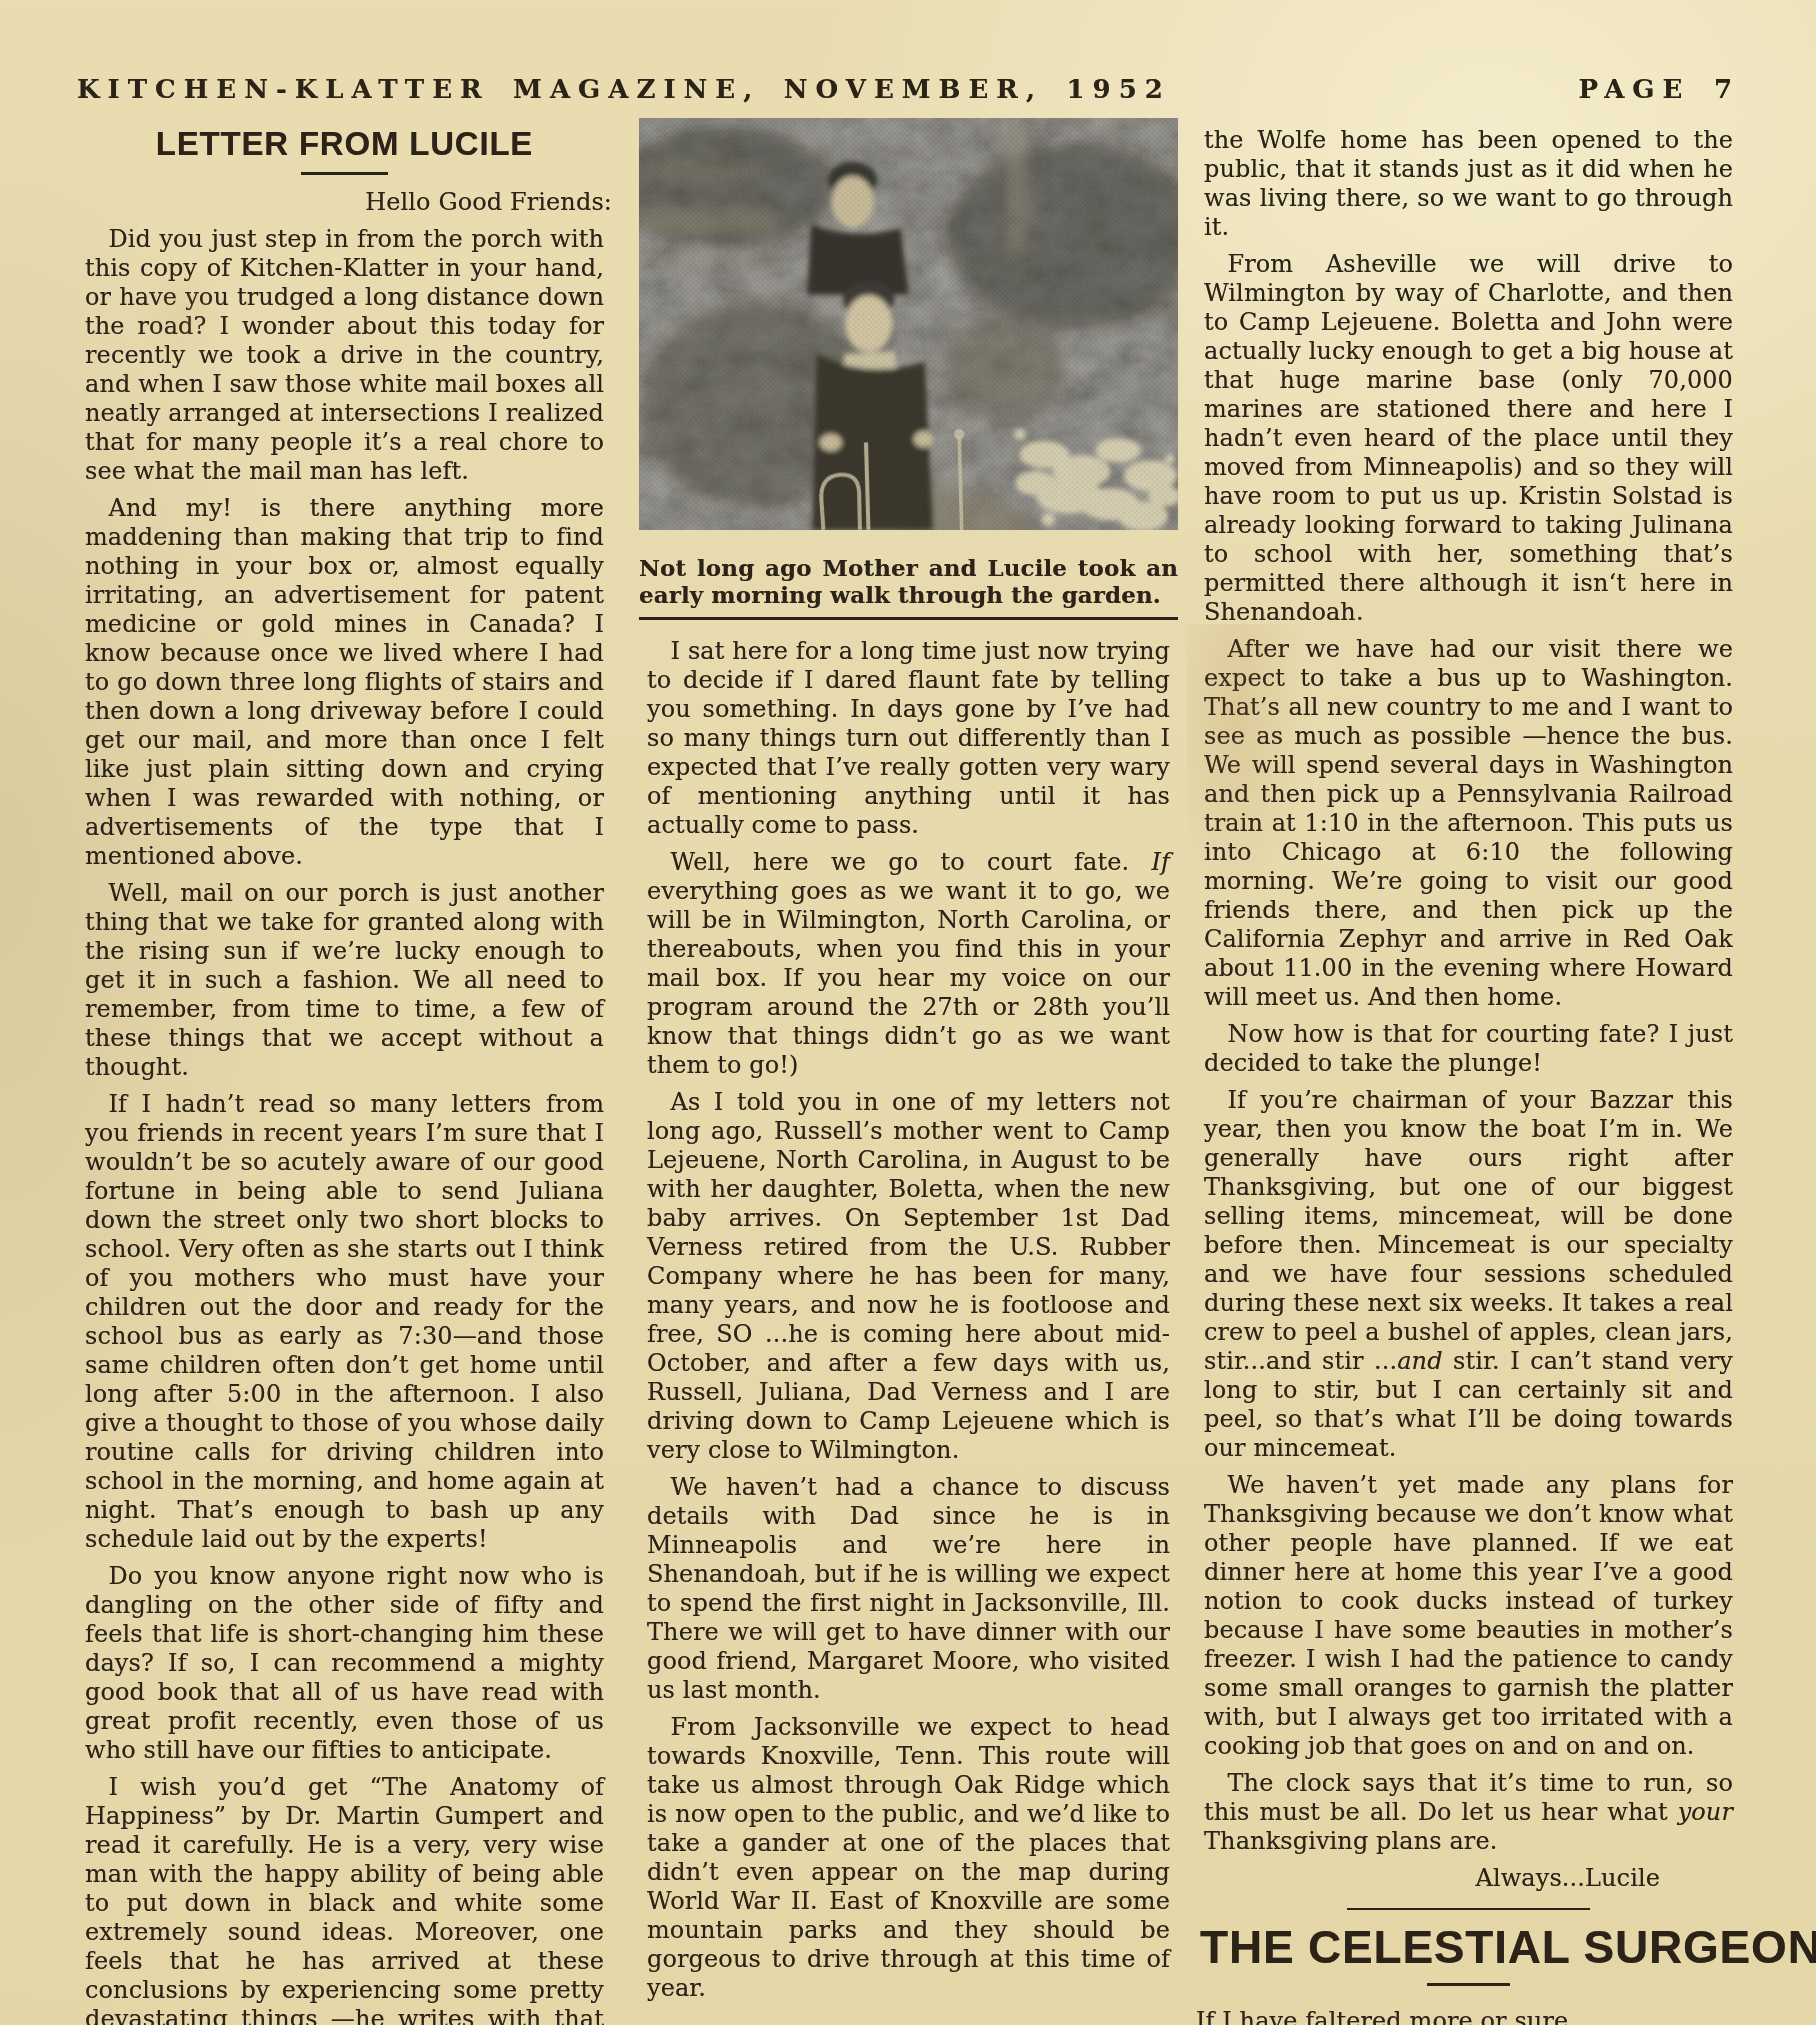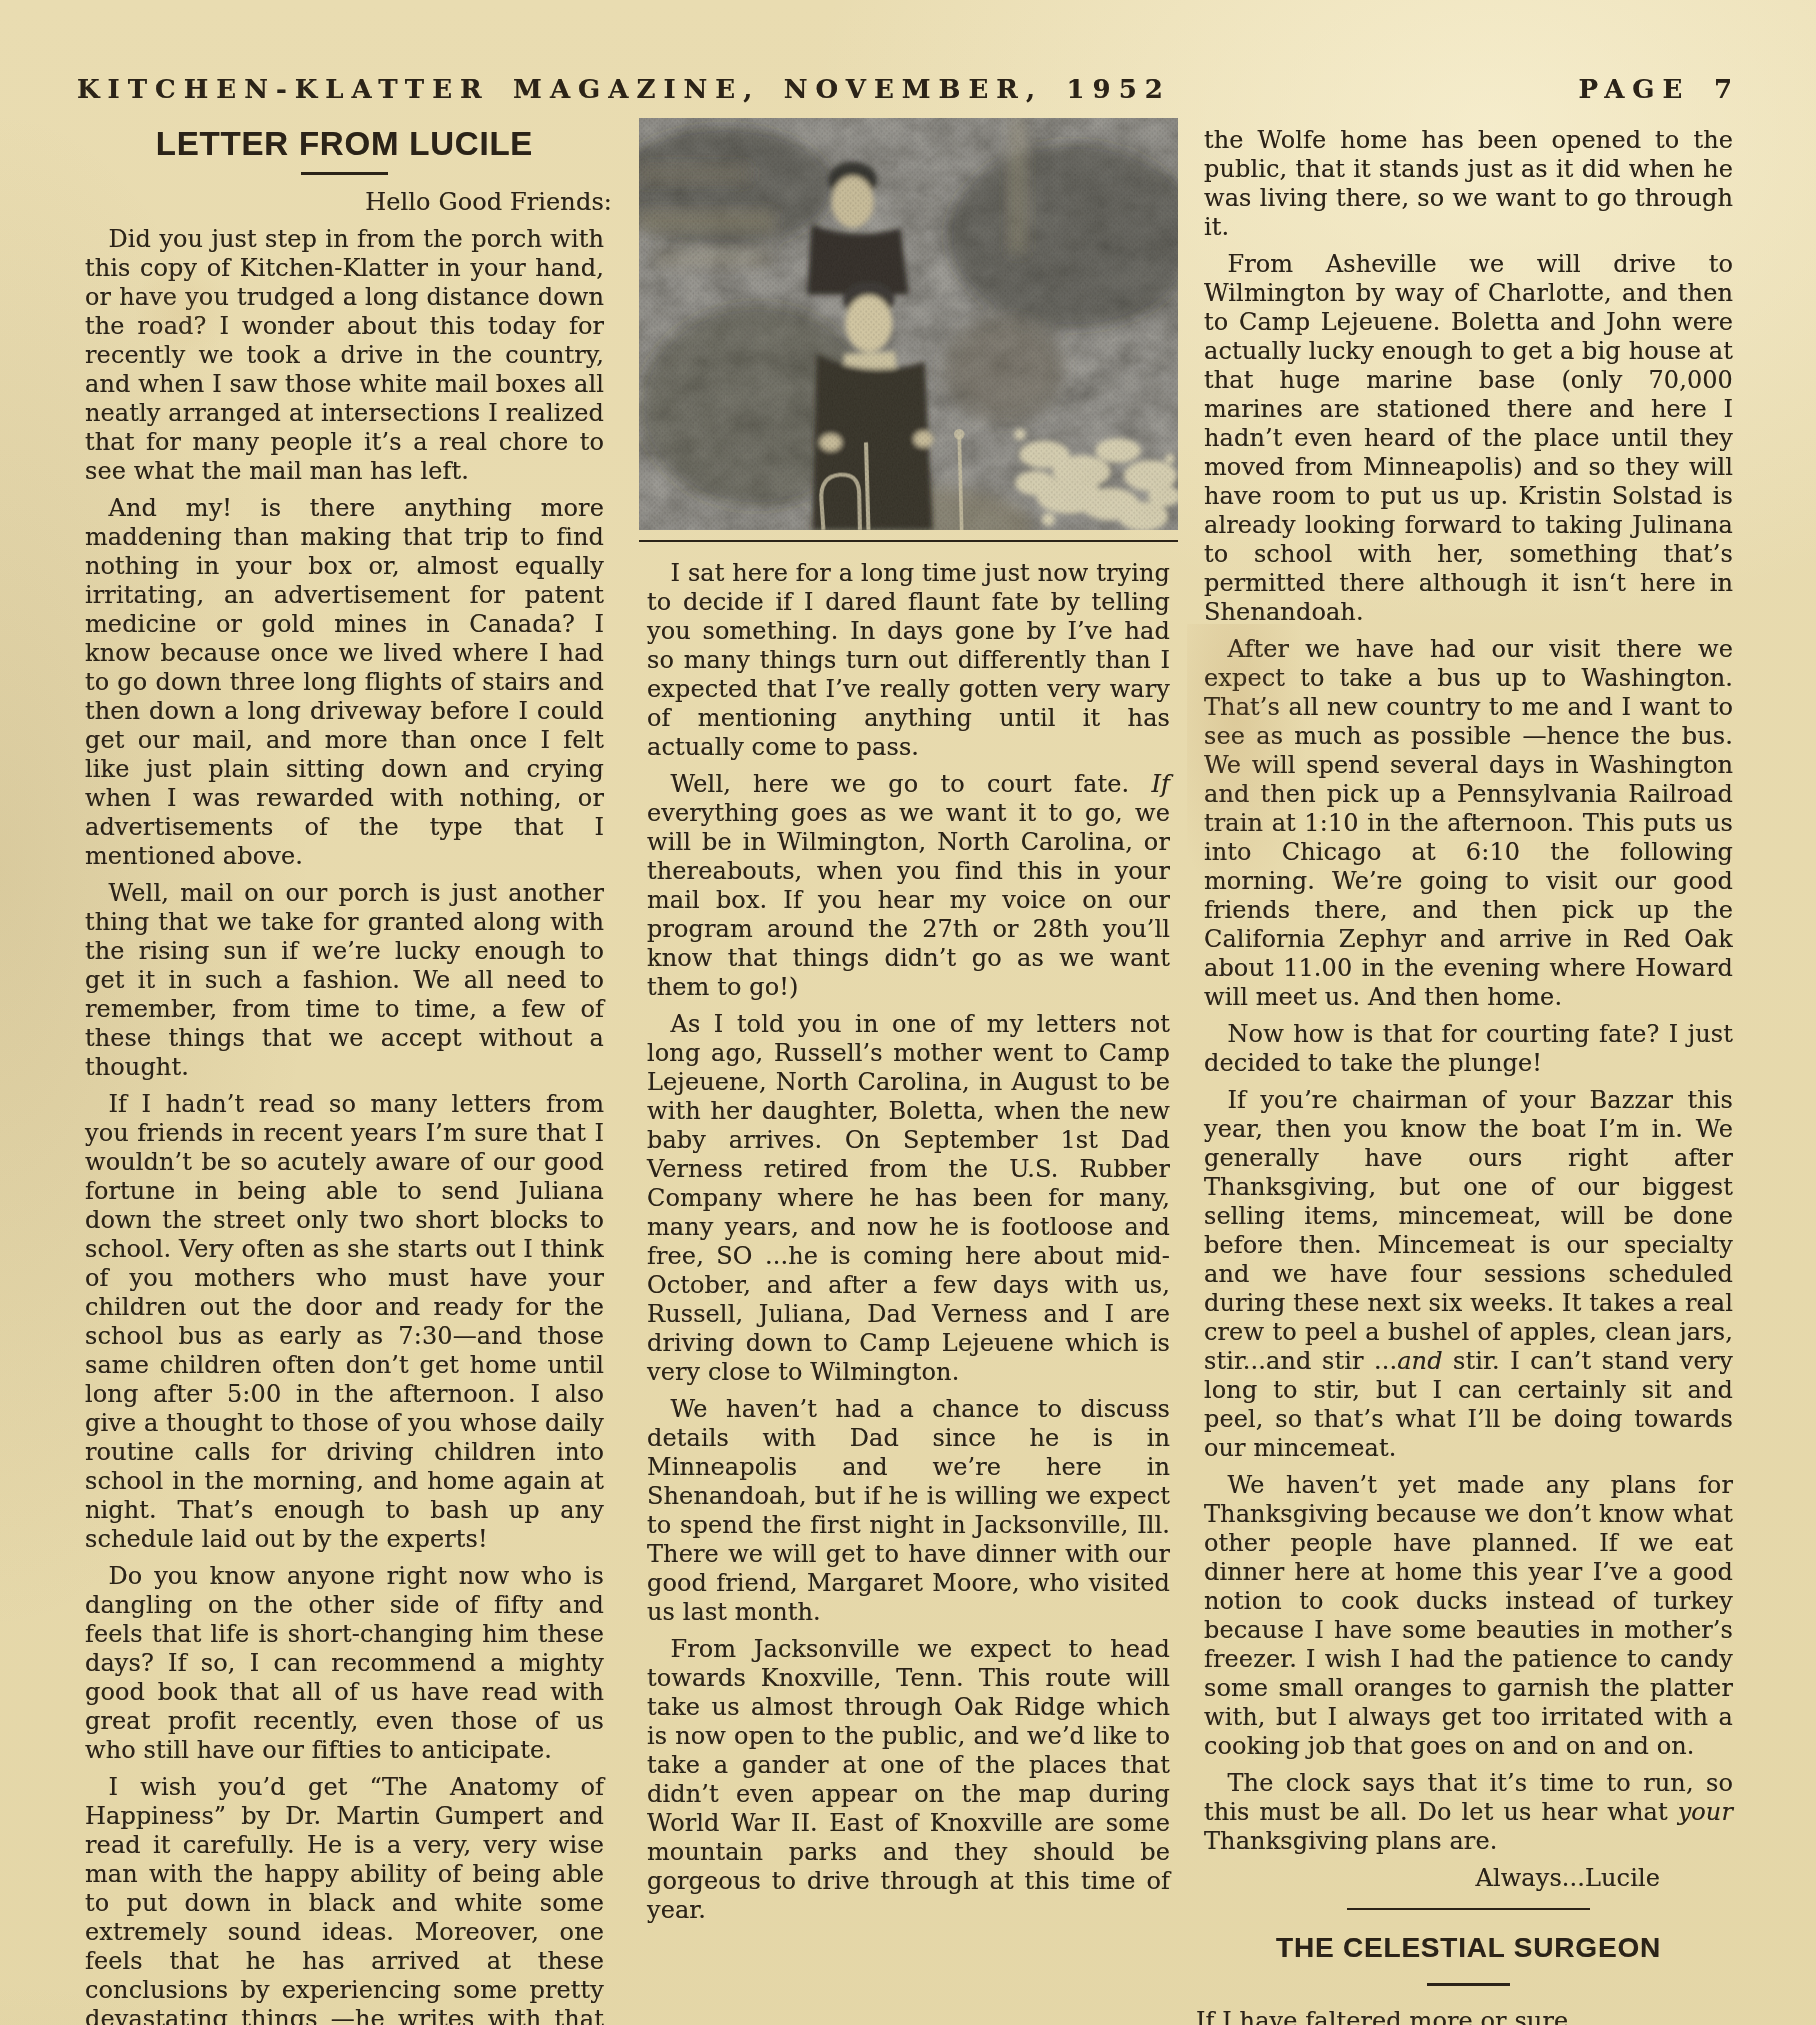--- a/index.html
+++ b/index.html
@@ -40,21 +40,21 @@
   .photo-box{width:539px;height:412px;overflow:hidden;background:#46443a;}
   .photo-box svg{display:block;}
   .caption{
     margin:23.5px 0 0 0;font-weight:700;font-size:23px;line-height:27px;text-align:justify;
   }
   .caption-rule{width:100%;height:2.8px;margin-top:9.7px;}
   .mid-body{margin-top:17px;}
   .signature{margin:1.6px 0 0 0;text-align:right;padding-right:81px;text-indent:0;}
   .poem-block{margin-top:14.6px;}
   .rule-poem-top{width:243px;margin:0 auto;height:2.8px;}
-  .poem-title{margin-top:19.4px;font-size:28px;}
+  .poem-title{margin-top:19.4px;font-size:46px;}
   .rule-poem-bottom{width:83px;margin:18px auto 0;height:2.8px;}
   .poem-lines{margin-top:21px;font-size:24px;line-height:29px;}
   .poem-line{text-align:left;}
   .stain{
     position:absolute;left:1187px;top:624px;width:122px;height:284px;pointer-events:none;
     background:radial-gradient(ellipse at 40% 30%, rgba(165,120,55,.17), rgba(165,120,55,0) 70%);
   }
   .stain2{
     position:absolute;left:134px;top:259px;width:97px;height:105px;pointer-events:none;
     background:radial-gradient(ellipse, rgba(190,150,80,.12), rgba(190,150,80,0) 70%);
@@ -153,20 +153,21 @@
             <ellipse cx="978" cy="900" rx="50" ry="30"></ellipse>
             <ellipse cx="1296" cy="932" rx="40" ry="26"></ellipse>
             <circle cx="940" cy="780" r="14"></circle>
             <circle cx="1310" cy="840" r="12"></circle>
             <circle cx="1010" cy="990" r="16"></circle>
           </g>
           <rect width="1330" height="1016" fill="url(#dots)" opacity="0.16"></rect>
           <rect width="1330" height="1016" filter="url(#grain)" opacity="0.14"></rect>
         </svg>
       </div>
+      <figcaption class="caption">Not long ago Mother and Lucile took an early morning walk through the garden.</figcaption>
       <div class="rule caption-rule"></div>
     </figure>
     <div class="mid-body">
         <p class="para">I sat here for a long time just now trying to decide if I dared flaunt fate by telling you something.  In days gone by I’ve had so many things turn out differently than I expected that I’ve really gotten very wary of mentioning anything until it has actually come to pass.</p>
         <p class="para">Well, here we go to court fate.  <i>If</i> everything goes as we want it to go, we will be in Wilmington, North Carolina, or thereabouts, when you find this in your mail box.  If you hear my voice on our program around the 27th or 28th you’ll know that things didn’t go as we want them to go!)</p>
         <p class="para">As I told you in one of my letters not long ago, Russell’s mother went to Camp Lejeuene, North Carolina, in August to be with her daughter, Boletta, when the new baby arrives.  On September 1st Dad Verness retired from the U.S. Rubber Company where he has been for many, many years, and now he is footloose and free, SO ...he is coming here about mid-October, and after a few days with us, Russell, Juliana, Dad Verness and I are driving down to Camp Lejeuene which is very close to Wilmington.</p>
         <p class="para">We haven’t had a chance to discuss details with Dad since he is in Minneapolis and we’re here in Shenandoah, but if he is willing we expect to spend the first night in Jacksonville, Ill.  There we will get to have dinner with our good friend, Margaret Moore, who visited us last month.</p>
         <p class="para">From Jacksonville we expect to head towards Knoxville, Tenn.  This route will take us almost through Oak Ridge which is now open to the public, and we’d like to take a gander at one of the places that didn’t even appear on the map during World War II.  East of Knoxville are some mountain parks and they should be gorgeous to drive through at this time of year.</p>
       </div>
   </div>

